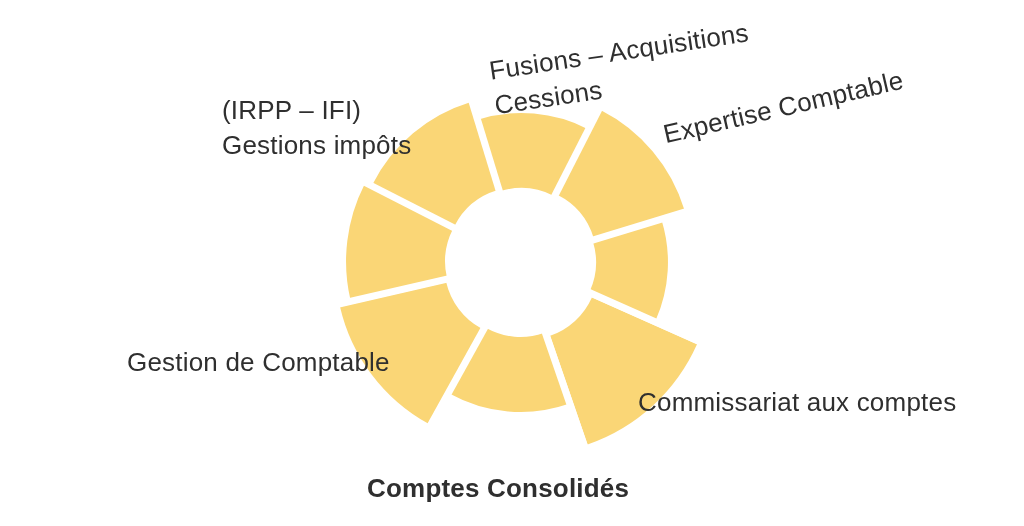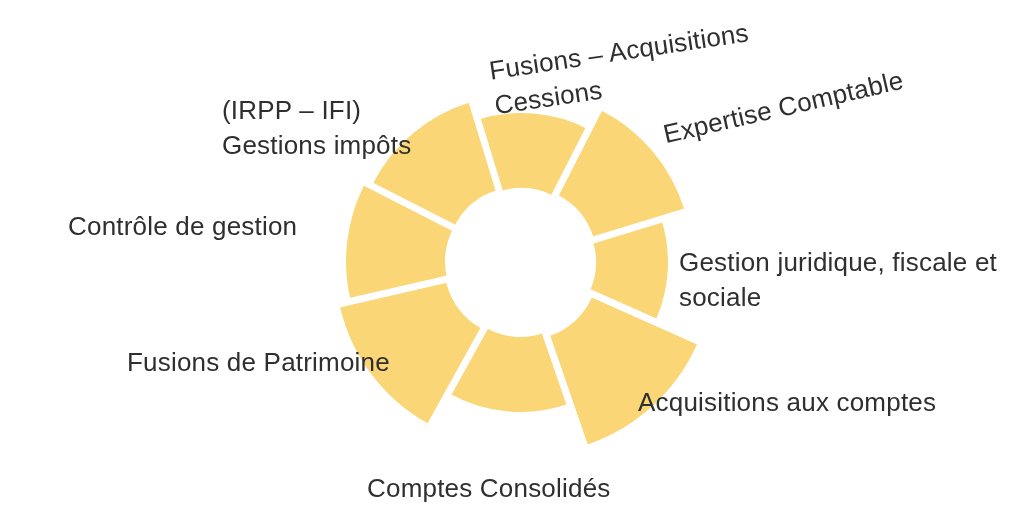--- a/index.html
+++ b/index.html
@@ -18,21 +18,21 @@
     line-height: 35px;
     color: #2F2F2F;
     white-space: nowrap;
     letter-spacing: 0.2px;
   }
   .ln { display: block; }
   .lbl-fusions      { left: 487px; top: 54px;  transform: rotate(-8.5deg); transform-origin: 0 0; }
   .lbl-expertise    { left: 660px; top: 118px; transform: rotate(-13deg);  transform-origin: 0 0; }
   .lbl-juridique    { left: 679px; top: 245px; }
   .lbl-commissariat { left: 638px; top: 385px; }
-  .lbl-comptes      { left: 367px; top: 471px; }
+  .lbl-comptes      { left: 367px; top: 471px; font-weight: bold; }
   .lbl-patrimoine   { left: 127px; top: 345px; }
   .lbl-controle     { left: 68px;  top: 209px; }
   .lbl-impots       { left: 222px; top: 93px;  }
 </style>
 </head>
 <body>
 
 <div id="canvas">
 
   <svg id="wheel-svg" width="1024" height="526" viewBox="0 0 1024 526">
@@ -56,39 +56,32 @@
 
   <div class="lbl lbl-fusions">
     <span class="ln">Fusions – Acquisitions</span>
     <span class="ln">Cessions</span>
   </div>
 
   <div class="lbl lbl-expertise">
     <span class="ln">Expertise Comptable</span>
   </div>
 
-  <div class="lbl lbl-juridique">
-    <span class="ln">Gestion juridique, fiscale et</span>
-    <span class="ln">sociale</span>
-  </div>
 
   <div class="lbl lbl-commissariat">
-    <span class="ln">Acquisitions aux comptes</span>
+    <span class="ln">Commissariat aux comptes</span>
   </div>
 
   <div class="lbl lbl-comptes">
     <span class="ln">Comptes Consolidés</span>
   </div>
 
   <div class="lbl lbl-patrimoine">
-    <span class="ln">Fusions de Patrimoine</span>
+    <span class="ln">Gestion de Comptable</span>
   </div>
 
-  <div class="lbl lbl-controle">
-    <span class="ln">Contrôle de gestion</span>
-  </div>
 
   <div class="lbl lbl-impots">
     <span class="ln">(IRPP – IFI)</span>
     <span class="ln">Gestions impôts</span>
   </div>
 
 </div>
 
 </body></html>

